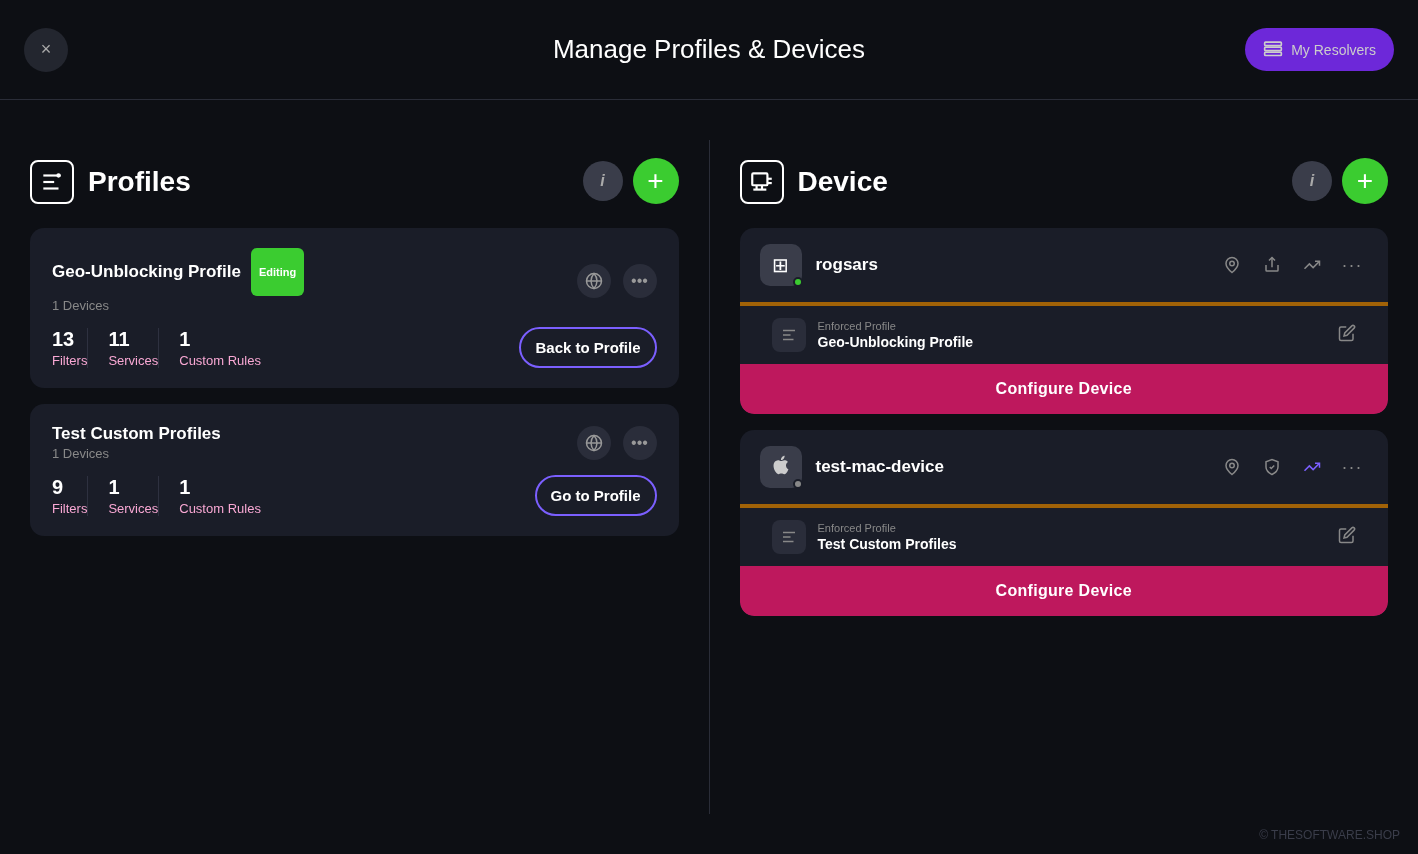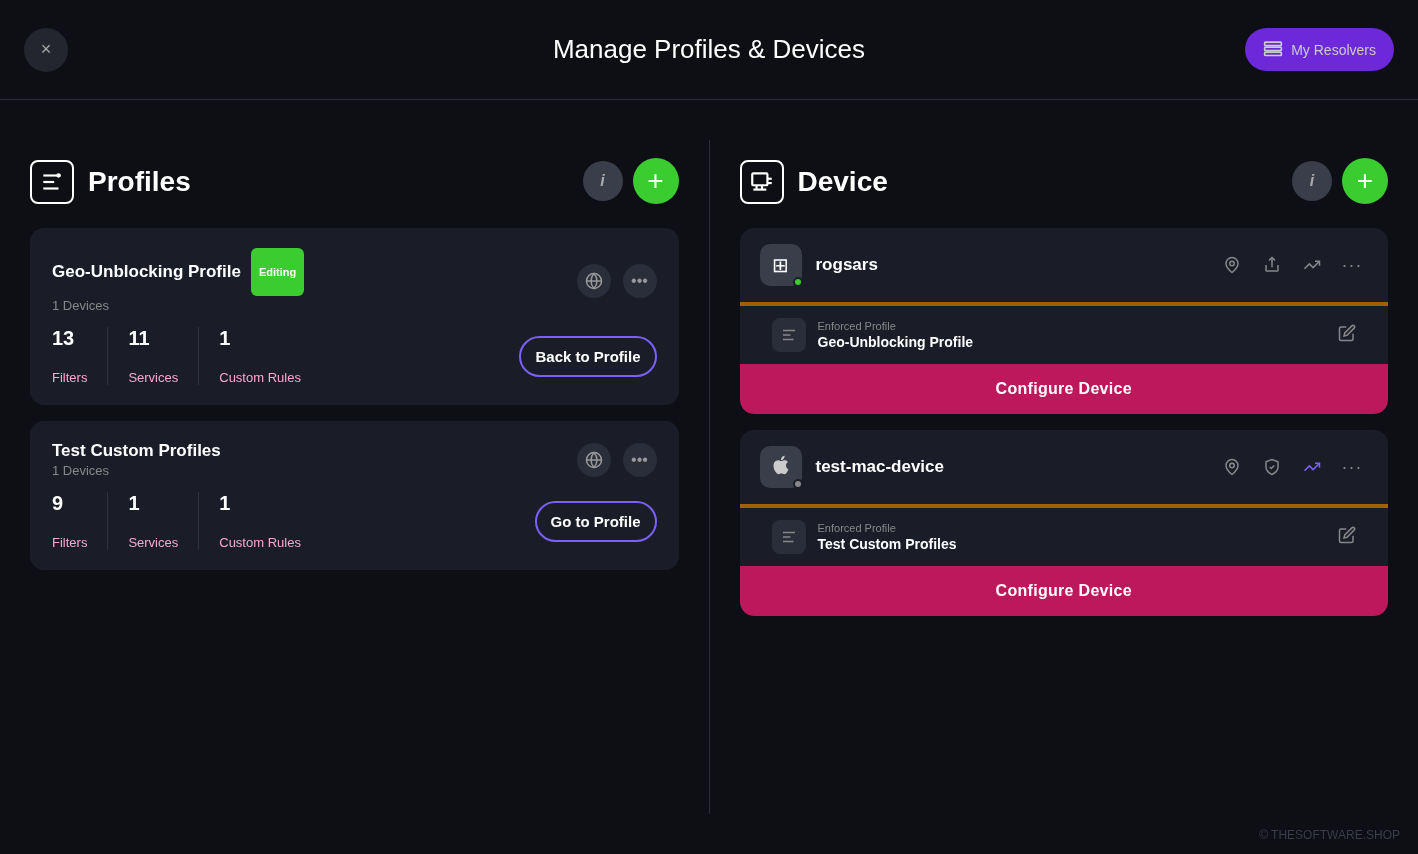--- a/index.html
+++ b/index.html
@@ -200,22 +200,21 @@
 
     
     .profile-stats {
       display: flex;
       align-items: center;
       gap: 0;
     }
     .stat-item {
       display: flex;
       flex-direction: column;
-      gap: 20px;
-      padding-right: 20px;
+      gap: 2px;
       margin-right: 20px;
       border-right: 1px solid #2e3140;
     }
     .stat-item:last-of-type {
       border-right: none;
     }
     .stat-value {
       font-size: 20px;
       font-weight: 700;
     }

